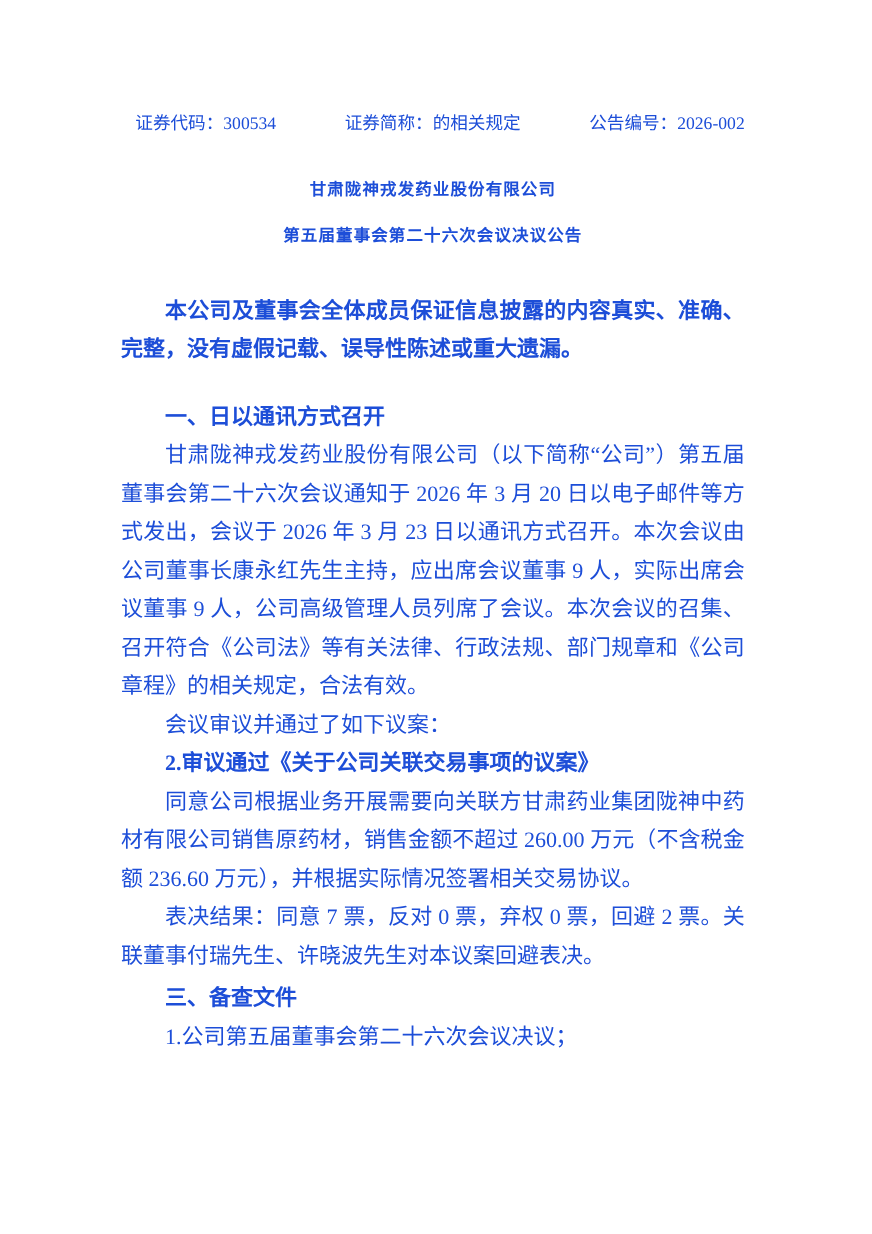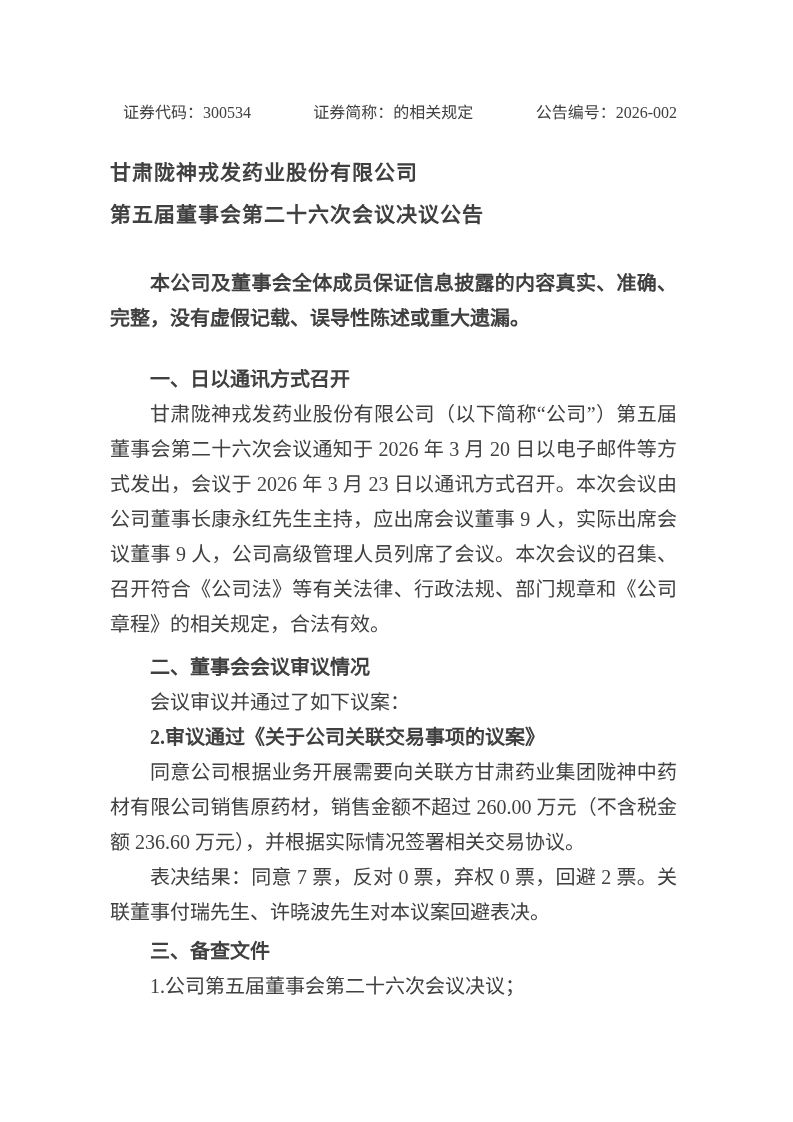--- a/index.html
+++ b/index.html
@@ -1,37 +1,38 @@
 <!DOCTYPE html>
 <html lang="zh-CN"><head>
 <meta charset="utf-8">
 <style>
   html, body { margin: 0; padding: 0; background: #ffffff; }
   .page {
     position: relative;
     width: 793px;
     height: 1122px;
     background: #ffffff;
-    color: #404040;
+    color: #1d4ed8;
     font-family: "Liberation Serif", "DejaVu Serif", serif;
     box-sizing: border-box;
     padding: 102px 116px 0 110px;
     overflow: hidden;
   }
   .doc-header {
     display: flex;
     justify-content: space-between;
     font-size: 16px;
     line-height: 22px;
     padding-left: 13px;
     white-space: nowrap;
   }
   .doc-title {
+    text-align: center;
     font-weight: bold;
-    font-size: 21px;
+    font-size: 15px;
     line-height: 26px;
     letter-spacing: 1px;
   }
   .doc-title.first  { margin-top: 36px; }
   .doc-title.second { margin-top: 16px; }
   p {
     margin: 0;
     font-size: 20px;
     line-height: 35px;
     text-align: justify;
@@ -56,21 +57,20 @@
   </div>
 
   <div class="doc-title first">甘肃陇神戎发药业股份有限公司</div>
   <div class="doc-title second">第五届董事会第二十六次会议决议公告</div>
 
   <p class="statement">本公司及董事会全体成员保证信息披露的内容真实、准确、完整，没有虚假记载、误导性陈述或重大遗漏。</p>
 
   <p class="sec-heading sec1">一、日以通讯方式召开</p>
   <p>甘肃陇神戎发药业股份有限公司（以下简称“公司”）第五届董事会第二十六次会议通知于 2026 年 3 月 20 日以电子邮件等方式发出，会议于 2026 年 3 月 23 日以通讯方式召开。本次会议由公司董事长康永红先生主持，应出席会议董事 9 人，实际出席会议董事 9 人，公司高级管理人员列席了会议。本次会议的召集、召开符合《公司法》等有关法律、行政法规、部门规章和《公司章程》的相关规定，合法有效。</p>
 
-  <p class="sec-heading sec2">二、董事会会议审议情况</p>
   <p>会议审议并通过了如下议案：</p>
   <p class="sec-heading">2.审议通过《关于公司关联交易事项的议案》</p>
   <p>同意公司根据业务开展需要向关联方甘肃药业集团陇神中药材有限公司销售原药材，销售金额不超过 260.00 万元（不含税金额 236.60 万元），并根据实际情况签署相关交易协议。</p>
   <p>表决结果：同意 7 票，反对 0 票，弃权 0 票，回避 2 票。关联董事付瑞先生、许晓波先生对本议案回避表决。</p>
 
   <p class="sec-heading sec3">三、备查文件</p>
   <p>1.公司第五届董事会第二十六次会议决议；</p>
 
 </div>
 

